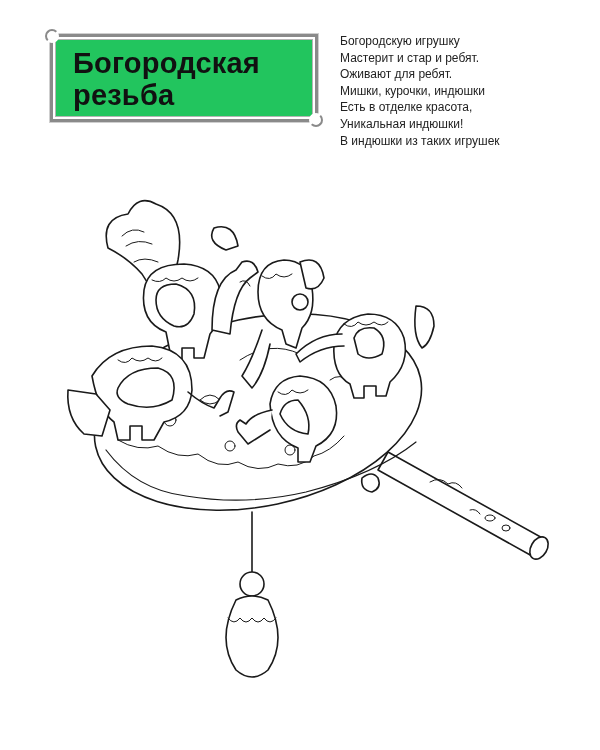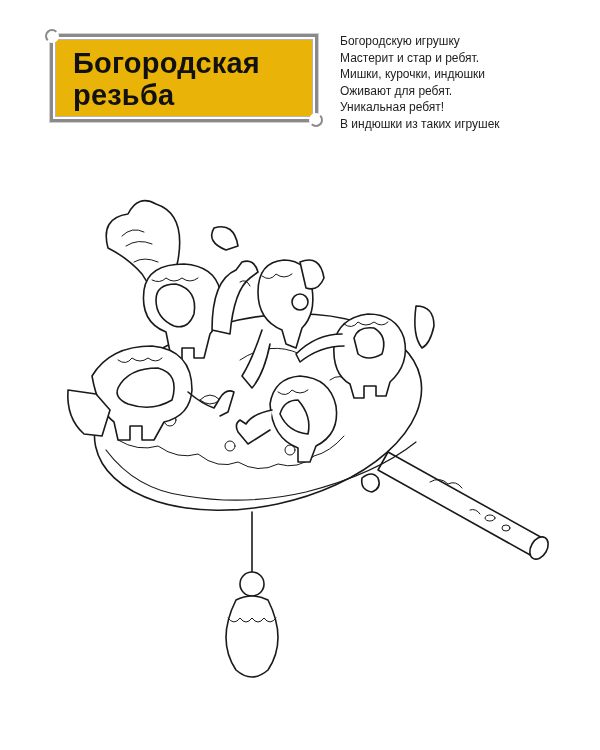--- a/index.html
+++ b/index.html
@@ -4,21 +4,21 @@
   <style>
     html, body { margin: 0; padding: 0; }
     body {
       width: 600px; height: 750px; background: #ffffff;
       position: relative; overflow: hidden;
       font-family: "Liberation Sans", sans-serif;
     }
     .title-frame {
       position: absolute; left: 50px; top: 34px; width: 262px; height: 82px;
       border: 3px solid #8a8a8a; box-shadow: 0 0 0 1px #cfcfcf, inset 0 0 0 2px #ffffff, inset 0 0 0 3px #b5b5b5;
-      background: #eab308;
+      background: #22c55e;
     }
     .title-frame::before, .title-frame::after {
       content: ""; position: absolute; width: 10px; height: 10px; background: #fff;
       border: 2px solid #8a8a8a; border-radius: 50%;
     }
     .title-frame::before { left: -8px; top: -8px; border-right-color: transparent; border-bottom-color: transparent; }
     .title-frame::after { right: -8px; bottom: -8px; border-left-color: transparent; border-top-color: transparent; }
     .title-text {
       position: absolute; left: 20px; top: 10px; font-weight: bold; font-size: 29px;
       line-height: 32px; color: #111; letter-spacing: 0.2px;
@@ -35,23 +35,24 @@
 <div class="title-frame">
   <div class="title-text">
     <div>Богородская</div>
     <div>резьба</div>
   </div>
 </div>
 
 <div class="poem">
   <div>Богородскую игрушку</div>
   <div>Мастерит и стар и ребят.</div>
+  <div>Оживают для ребят.</div>
   <div>Мишки, курочки, индюшки</div>
-  <div>Оживают для ребят.</div>
-  <div>Уникальная ребят!</div>
+  <div>Есть в отделке красота,</div>
+  <div>Уникальная индюшки!</div>
   <div>В индюшки из таких игрушек</div>
 </div>
 
 <svg class="illustration" width="600" height="750" viewBox="0 0 600 750" fill="none" stroke="#1a1a1a" stroke-width="1.6" stroke-linejoin="round" stroke-linecap="round">
 
   <g>
     <path d="M378 470 L532 556 L546 540 L388 452 Z" fill="#fff"></path>
     <ellipse cx="539" cy="548" rx="8" ry="12" transform="rotate(30 539 548)" fill="#fff"></ellipse>
     <path d="M430 482 q10 -6 18 2 q8 -4 14 4 M470 510 q6 -2 10 4" stroke-width="1"></path>
     <ellipse cx="490" cy="518" rx="5" ry="3" stroke-width="1"></ellipse>

